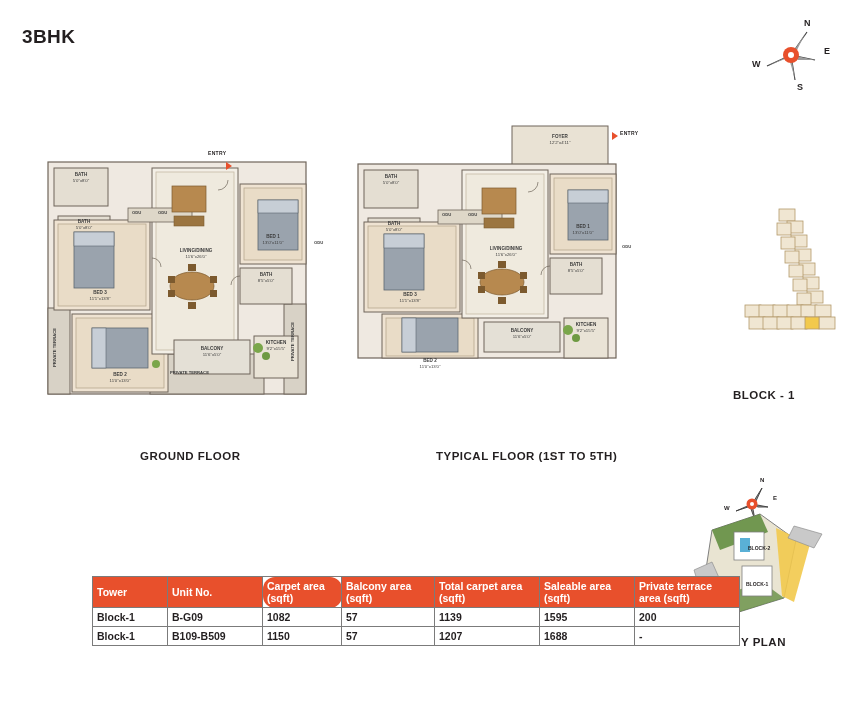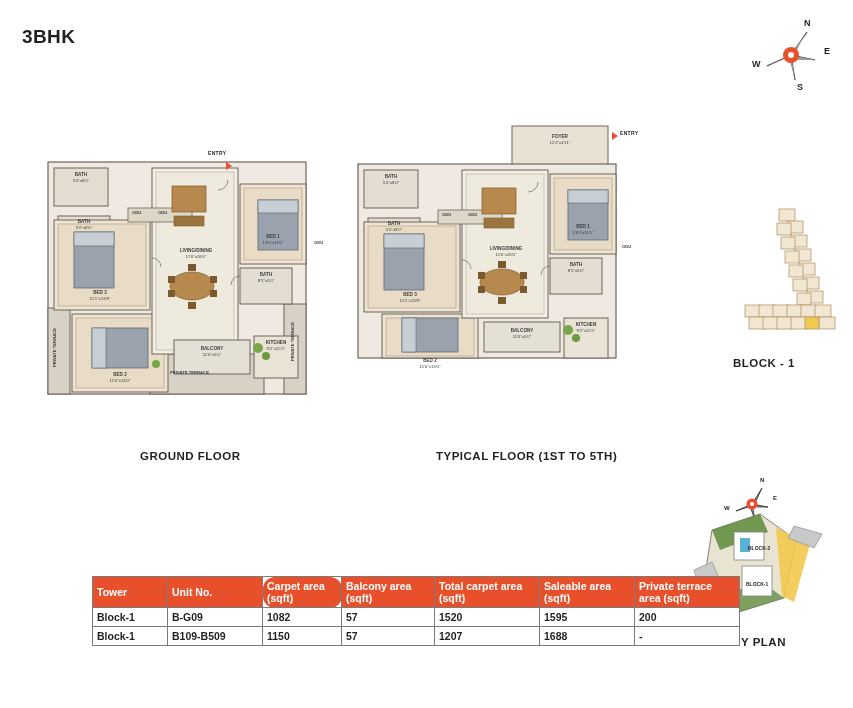--- a/index.html
+++ b/index.html
@@ -297,21 +297,21 @@
         <rect x="28" y="112" width="16" height="12"></rect>
       <rect x="42" y="112" width="16" height="12"></rect>
         <rect x="56" y="112" width="16" height="12"></rect>
       <rect x="84" y="112" width="16" height="12"></rect>
     </g>
     <g stroke="#b39a6a" stroke-width=".8" fill="#f2c94c">
       <rect x="70" y="112" width="14" height="12"></rect>
       <rect x="70" y="100" width="0" height="0"></rect>
     </g>
   </svg>
-  <div class="block-caption" style="left:-2px;top:152px;">BLOCK - 1</div>
+  <div class="block-caption" style="left:-2px;top:184px;">BLOCK - 1</div>
 </div>
 
 <div class="abs" id="key-plan">
   <svg width="160" height="165" viewBox="0 0 160 165">
 
     <g transform="translate(28,6)">
       <g stroke="#3b3b3b" stroke-width=".9" fill="#9c9c9c">
         <path d="M34 28 L44 12 L38 25 Z"></path>
         <path d="M34 28 L50 31 L40 31 Z"></path>
         <path d="M34 28 L37 44 L33 33 Z"></path>
@@ -351,21 +351,21 @@
       <th style="width:86px;">Saleable area (sqft)</th>
       <th style="width:96px;">Private terrace area (sqft)</th>
     </tr>
   </thead>
   <tbody>
     <tr>
       <td>Block-1</td>
       <td>B-G09</td>
       <td class="num">1082</td>
       <td class="num">57</td>
-      <td class="num">1520</td>
+      <td class="num">1139</td>
       <td class="num">1595</td>
       <td class="num">200</td>
     </tr>
     <tr>
       <td>Block-1</td>
       <td>B109-B509</td>
       <td class="num">1150</td>
       <td class="num">57</td>
       <td class="num">1207</td>
       <td class="num">1688</td>

